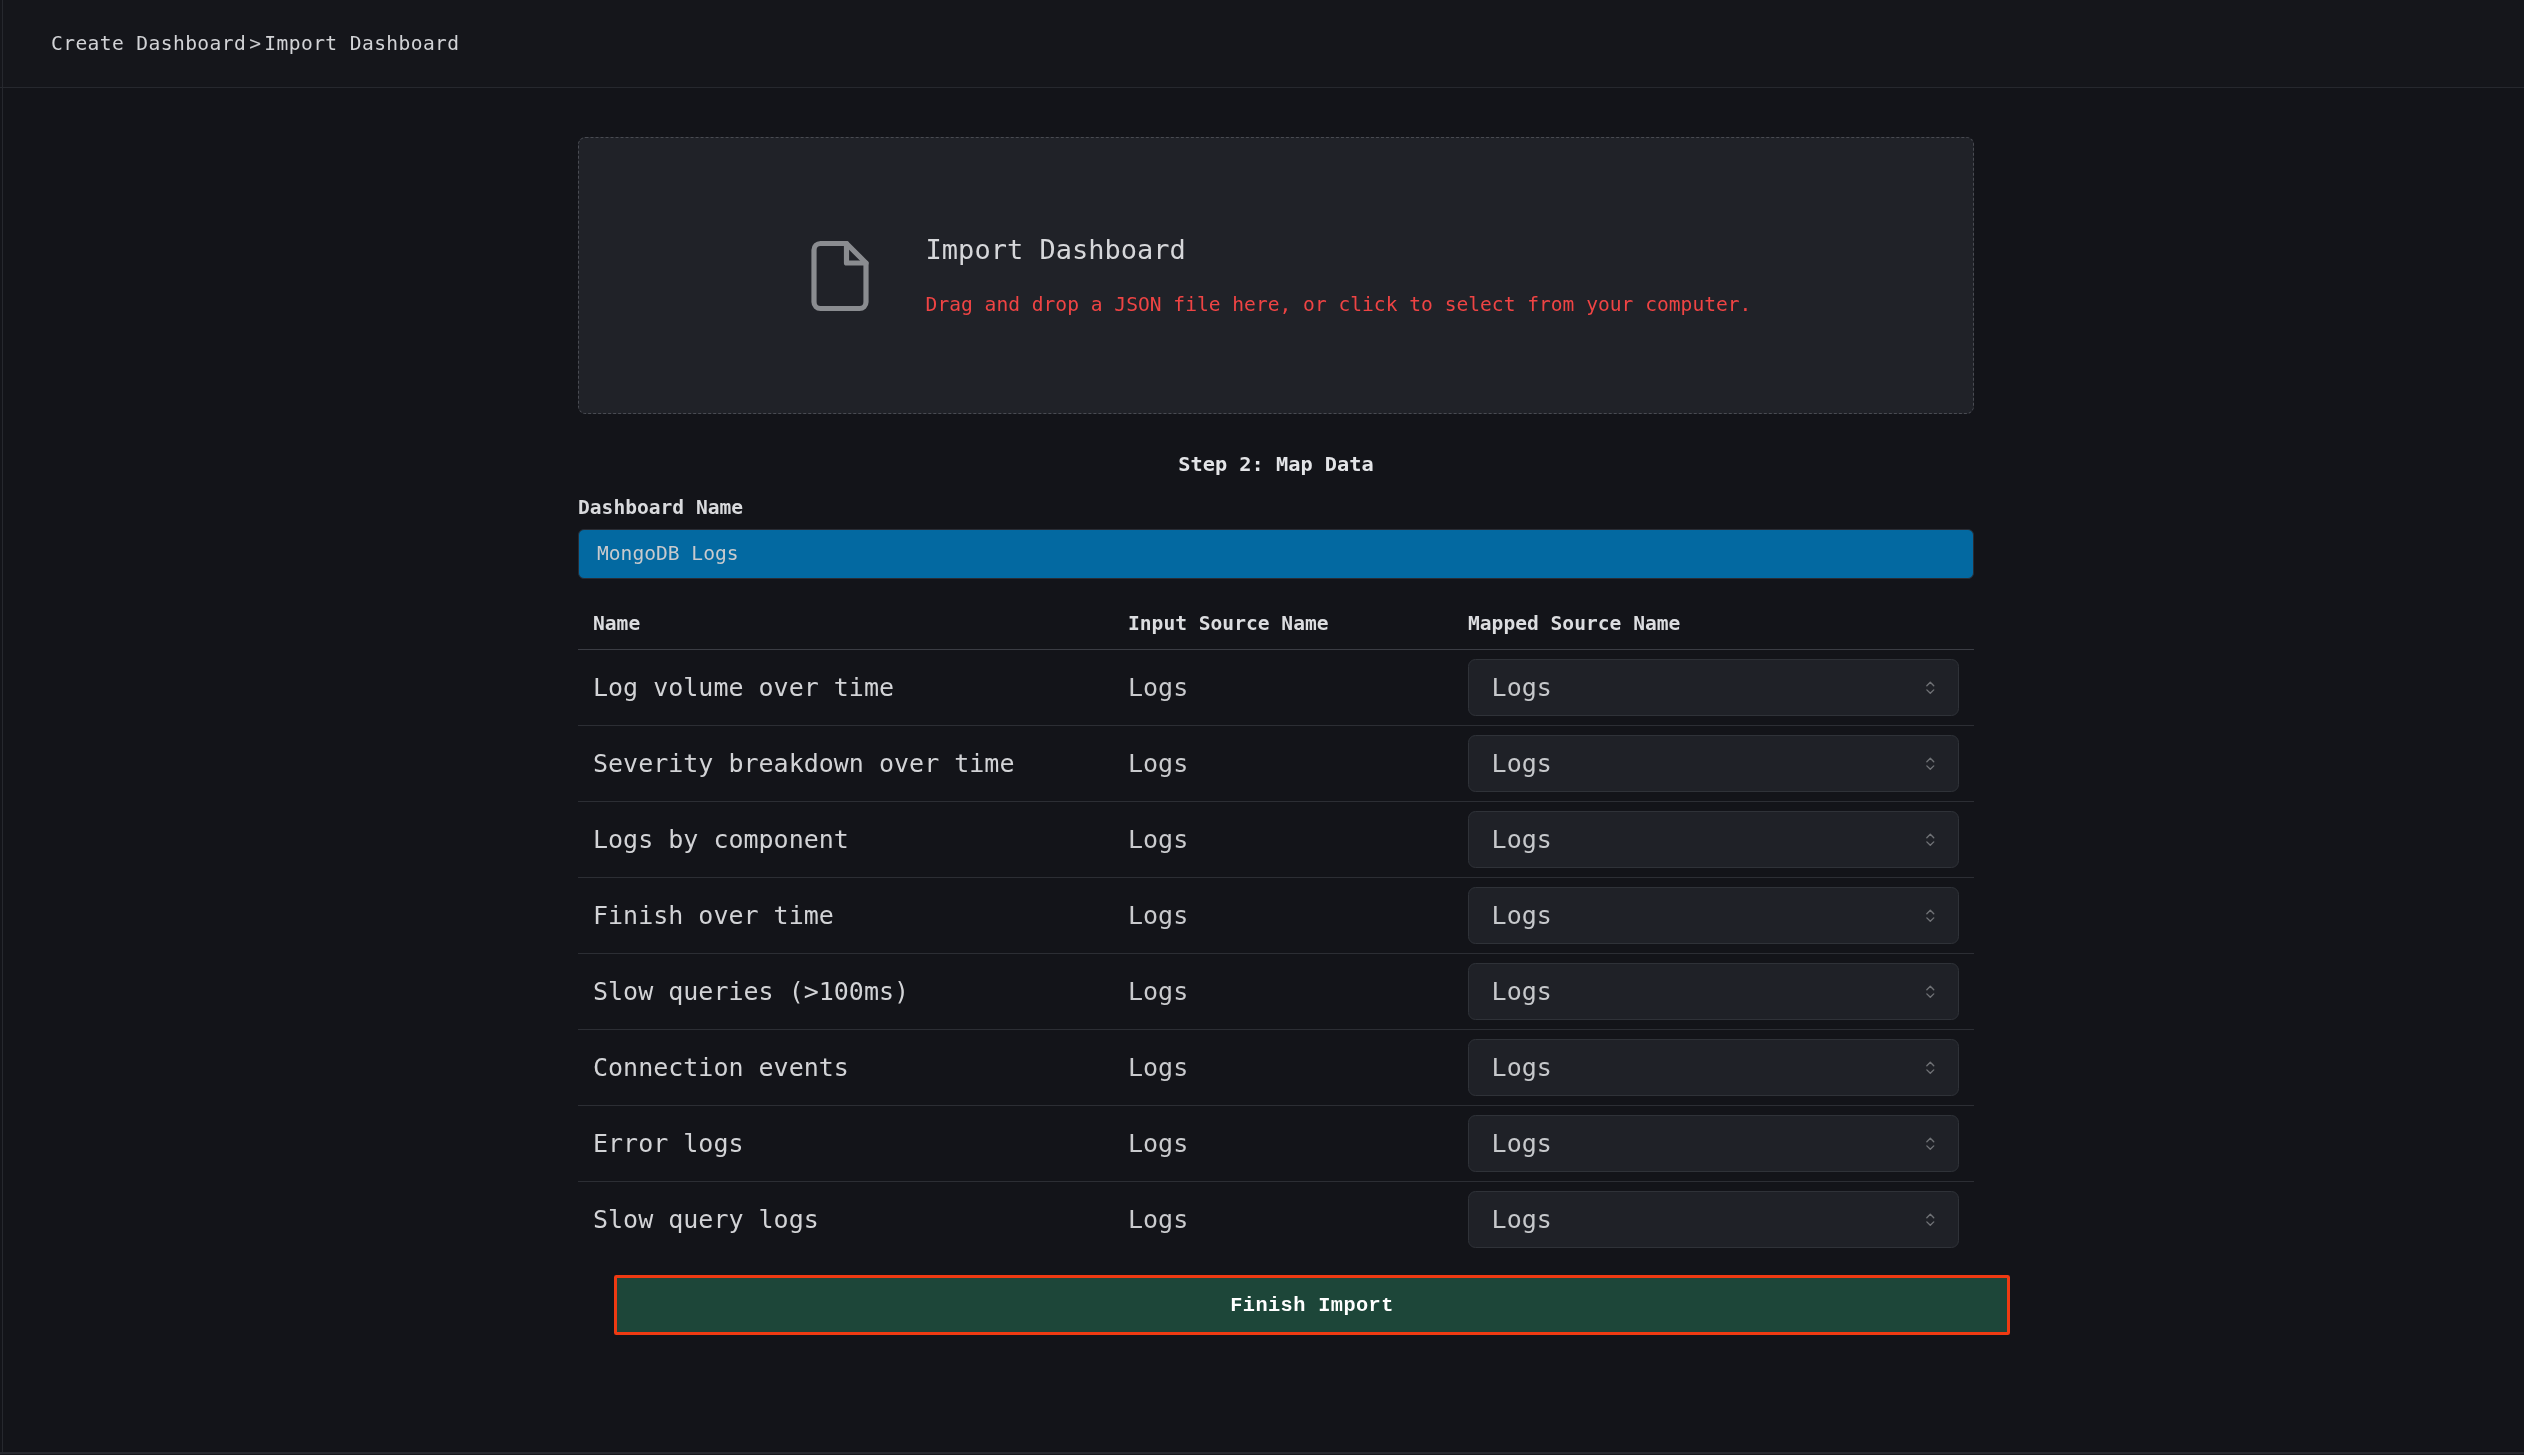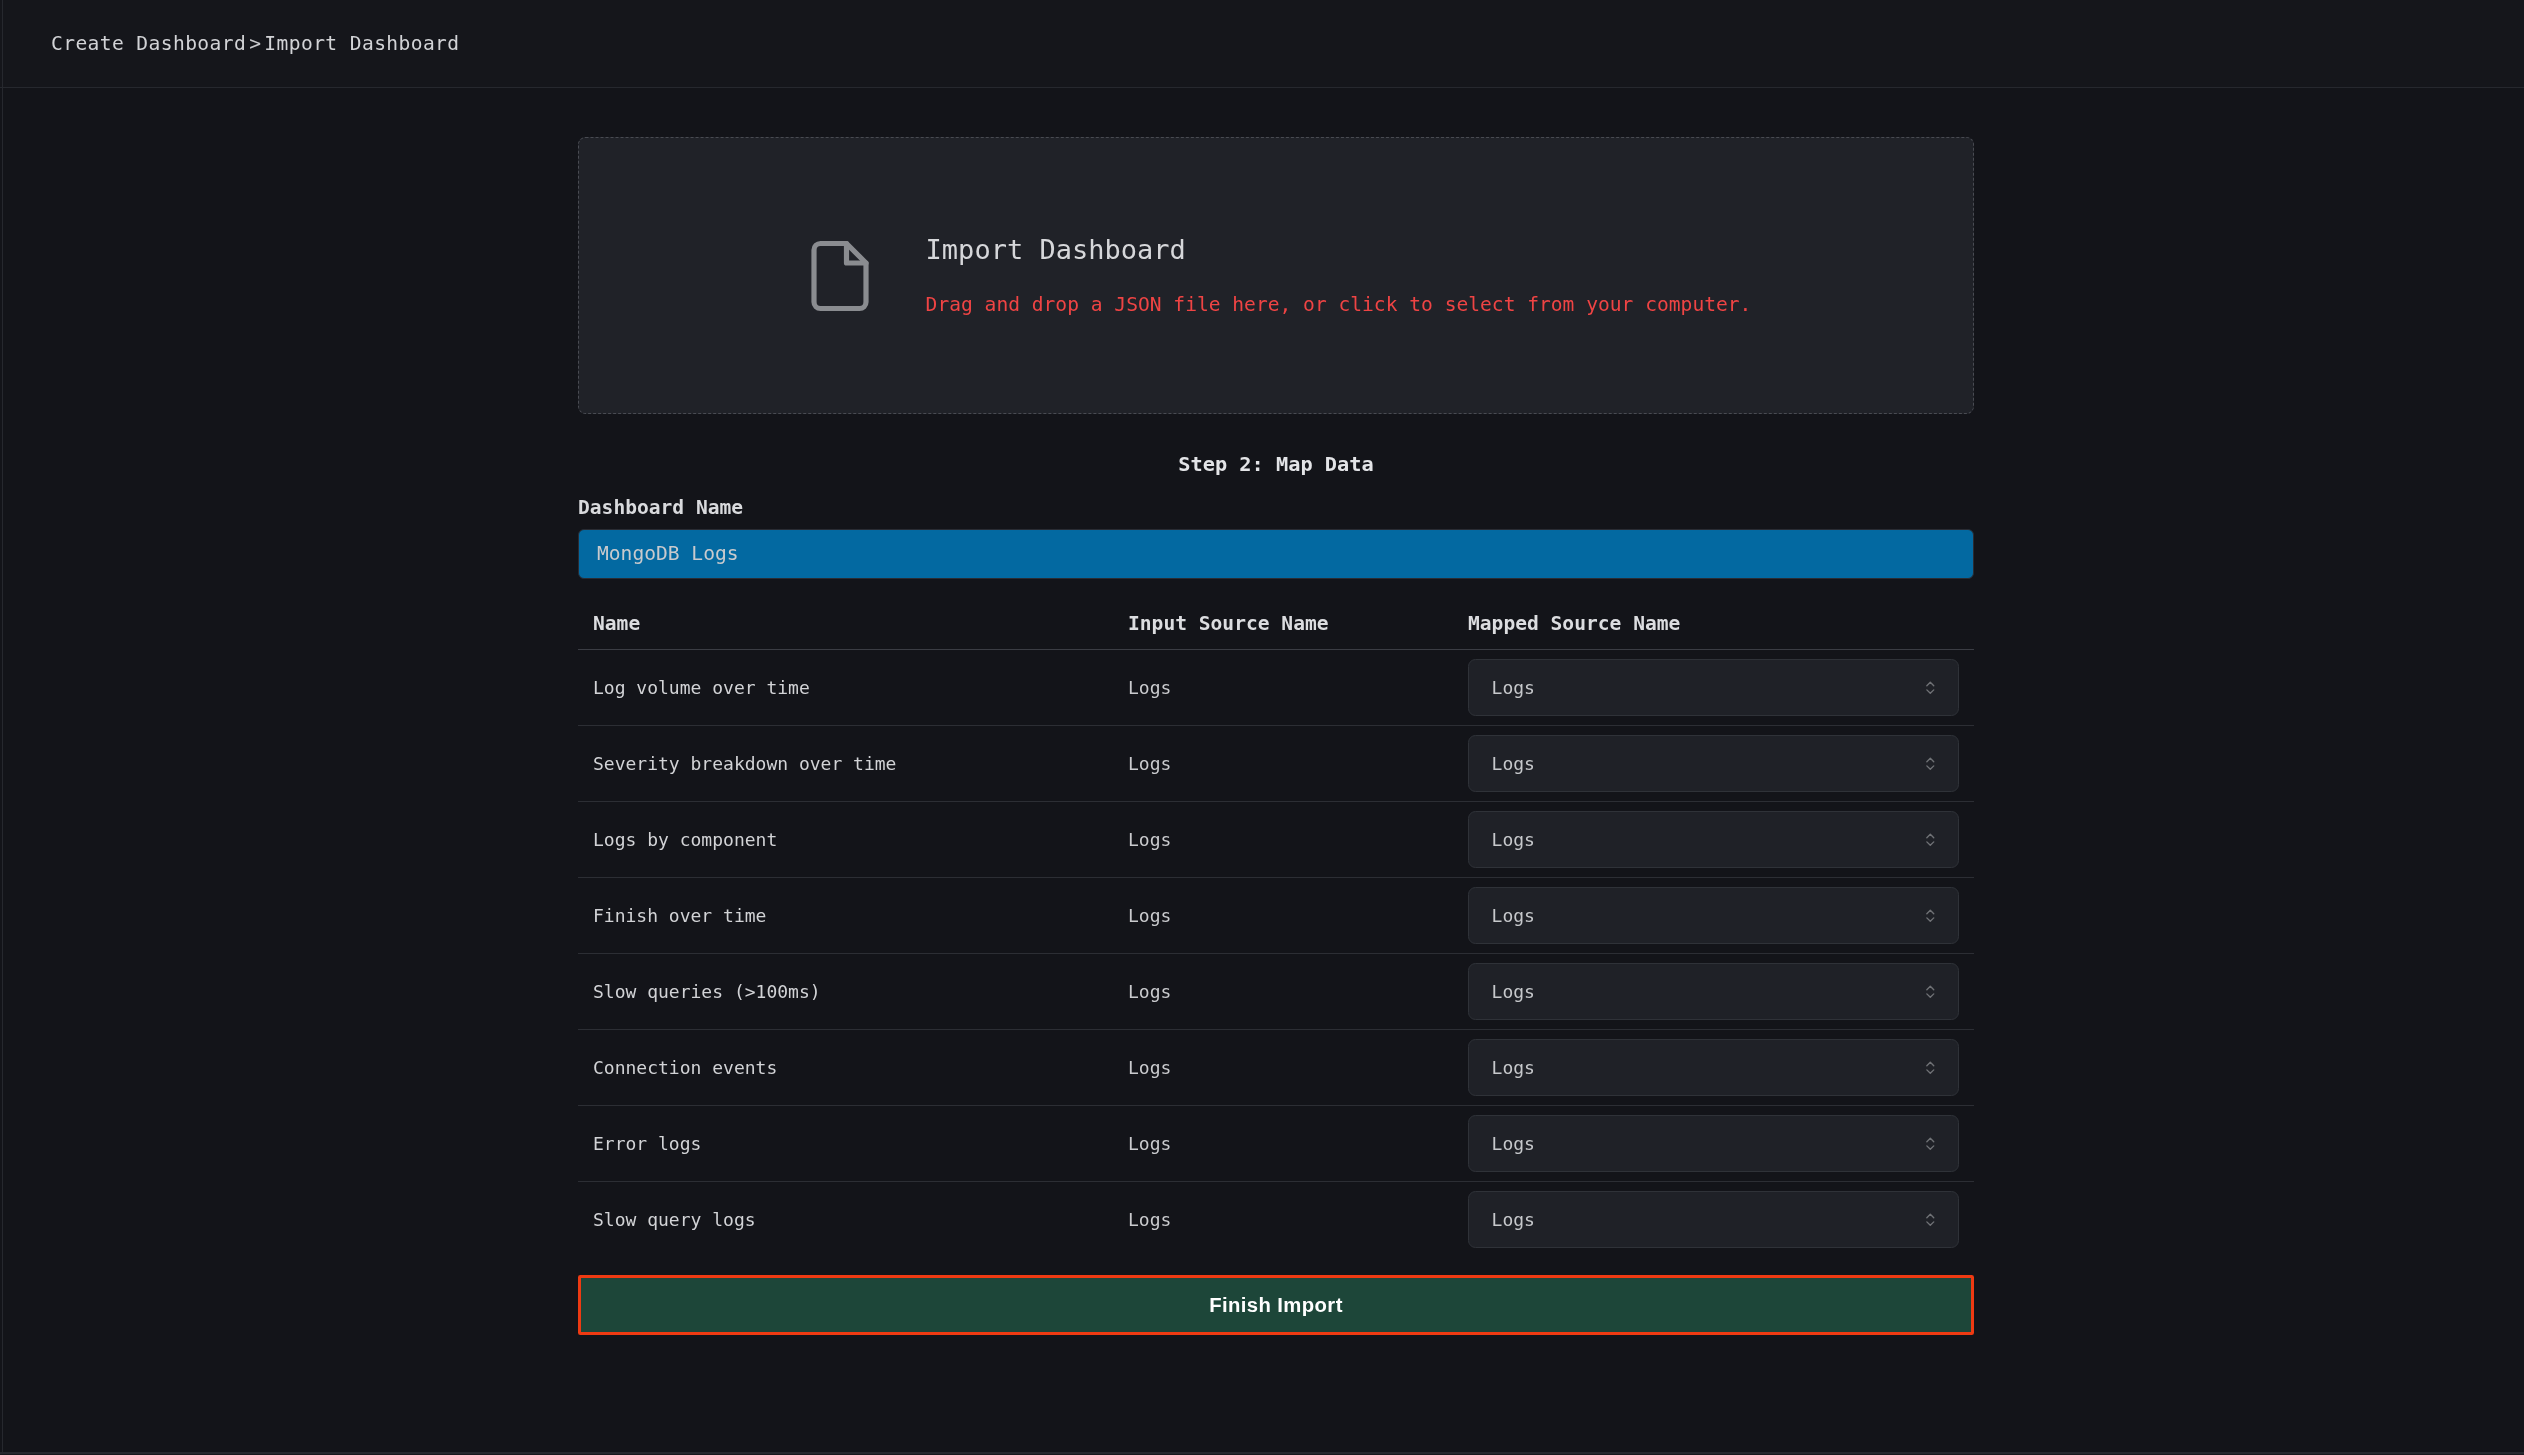--- a/index.html
+++ b/index.html
@@ -57,41 +57,41 @@
   .thead {
     display: grid; grid-template-columns: 550px 340px 1fr;
     font-size: 19.6px; line-height: 24px; font-weight: bold; color: #dcdde0;
     padding: 9px 0 13.6px 0;
     border-bottom: 1.5px solid #3b3d44;
   }
   .thead .c1 { padding-left: 15px; }
   .trow {
     display: grid; grid-template-columns: 550px 340px 1fr;
     align-items: center; height: 75px;
-    font-size: 18px; color: #c9cacd;
+    font-size: 25px; color: #c9cacd;
   }
   .trow + .trow { border-top: 1.5px solid #2c2e34; }
   .trow .c1 { padding-left: 15px; color: #d2d3d6; }
   .select {
     width: 491px; height: 57px; box-sizing: border-box;
     background: #1f2127; border: 1.5px solid #2f3238; border-radius: 7.5px;
     display: flex; align-items: center; justify-content: space-between;
     padding: 0 19.6px 0 22.6px;
     color: #c6c8cb; cursor: pointer;
   }
   .select svg { display: block; flex: 0 0 auto; }
 
   
   .finish-btn {
     display: block; margin-top: 18px;
     width: 100%; height: 60px; box-sizing: border-box;
     border: 3px solid #ee3a12; border-radius: 2.3px;
     background: #1d4639;
-    color: #ffffff; font-family: Liberation Sans, sans-serif; font-size: 20.3px; font-weight: bold;
-    letter-spacing: 0.4px; cursor: pointer;
+    color: #ffffff; font-family: Liberation Mono, monospace; font-size: 20.3px; font-weight: bold;
+    letter-spacing: 0.4px; cursor: pointer; margin-left: 36px;
   }
 
   
   .edge-left   { position: absolute; left: 1.5px; top: 0; bottom: 0; width: 1.5px; background: #26282e; }
   .edge-bottom { position: absolute; left: 0; right: 0; top: 1452px; height: 1.5px; background: #26282e; }
   .strip-bottom{ position: absolute; left: 0; right: 0; top: 1454px; height: 2.3px; background: #17181d; }
 </style>
 </head>
 <body>
 

